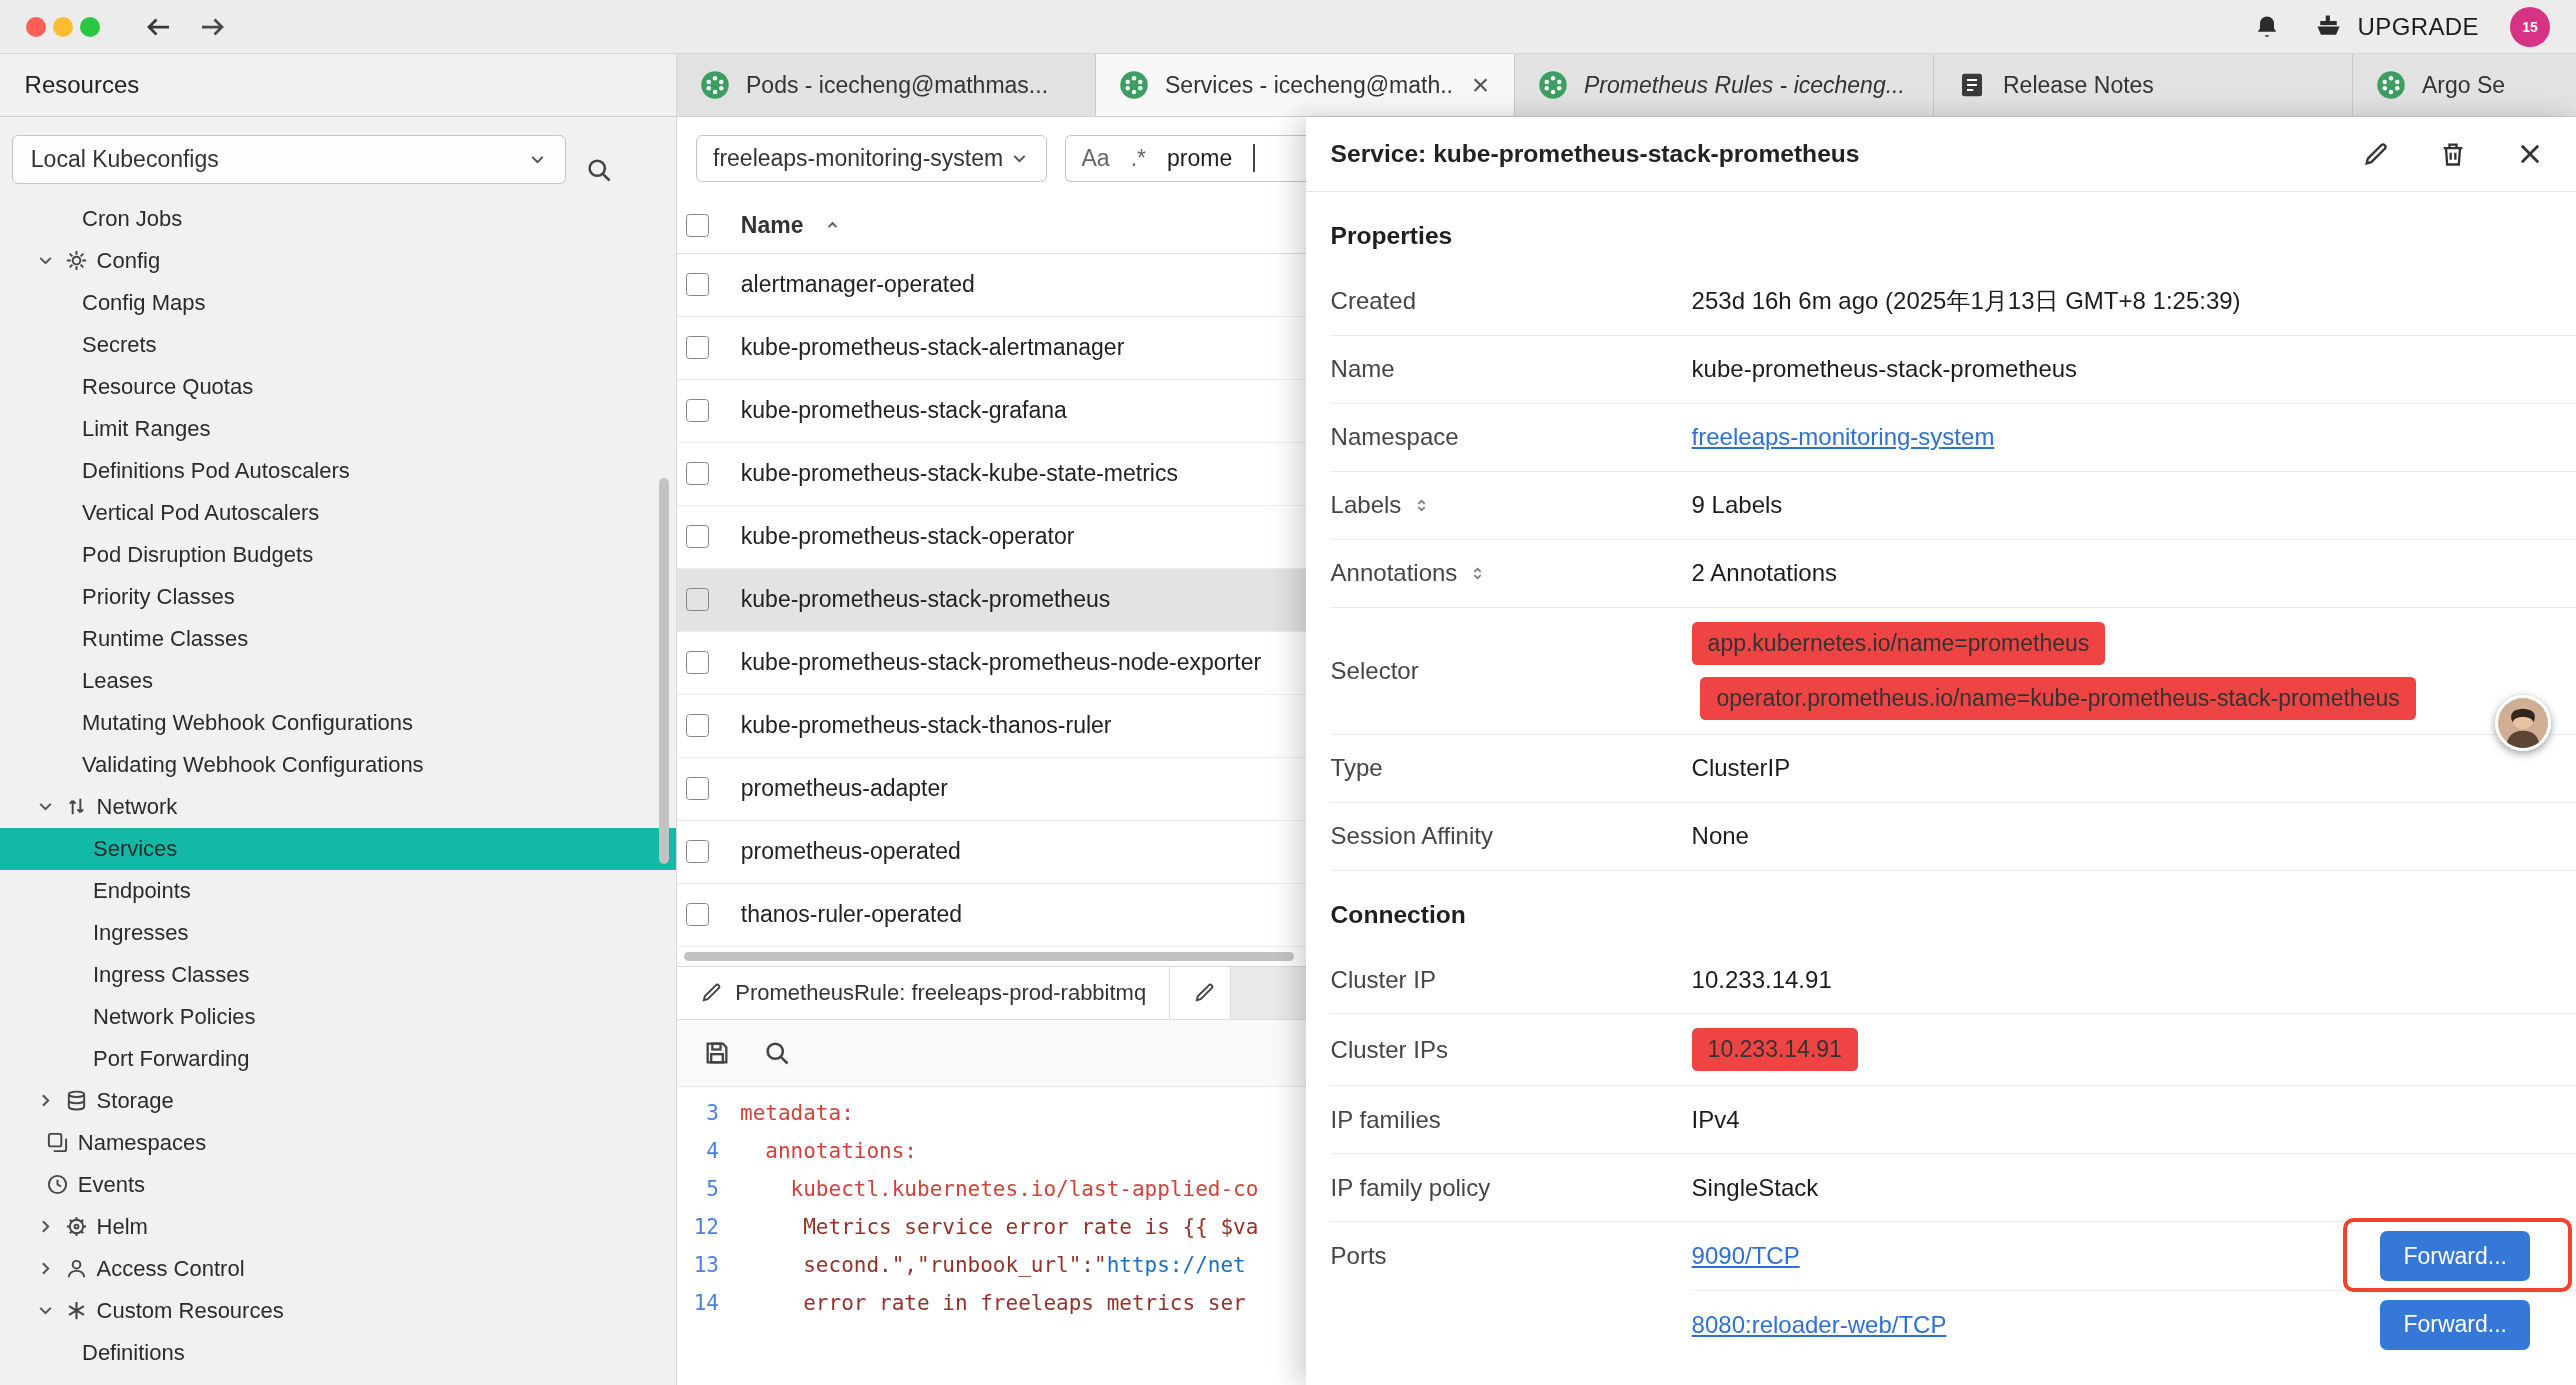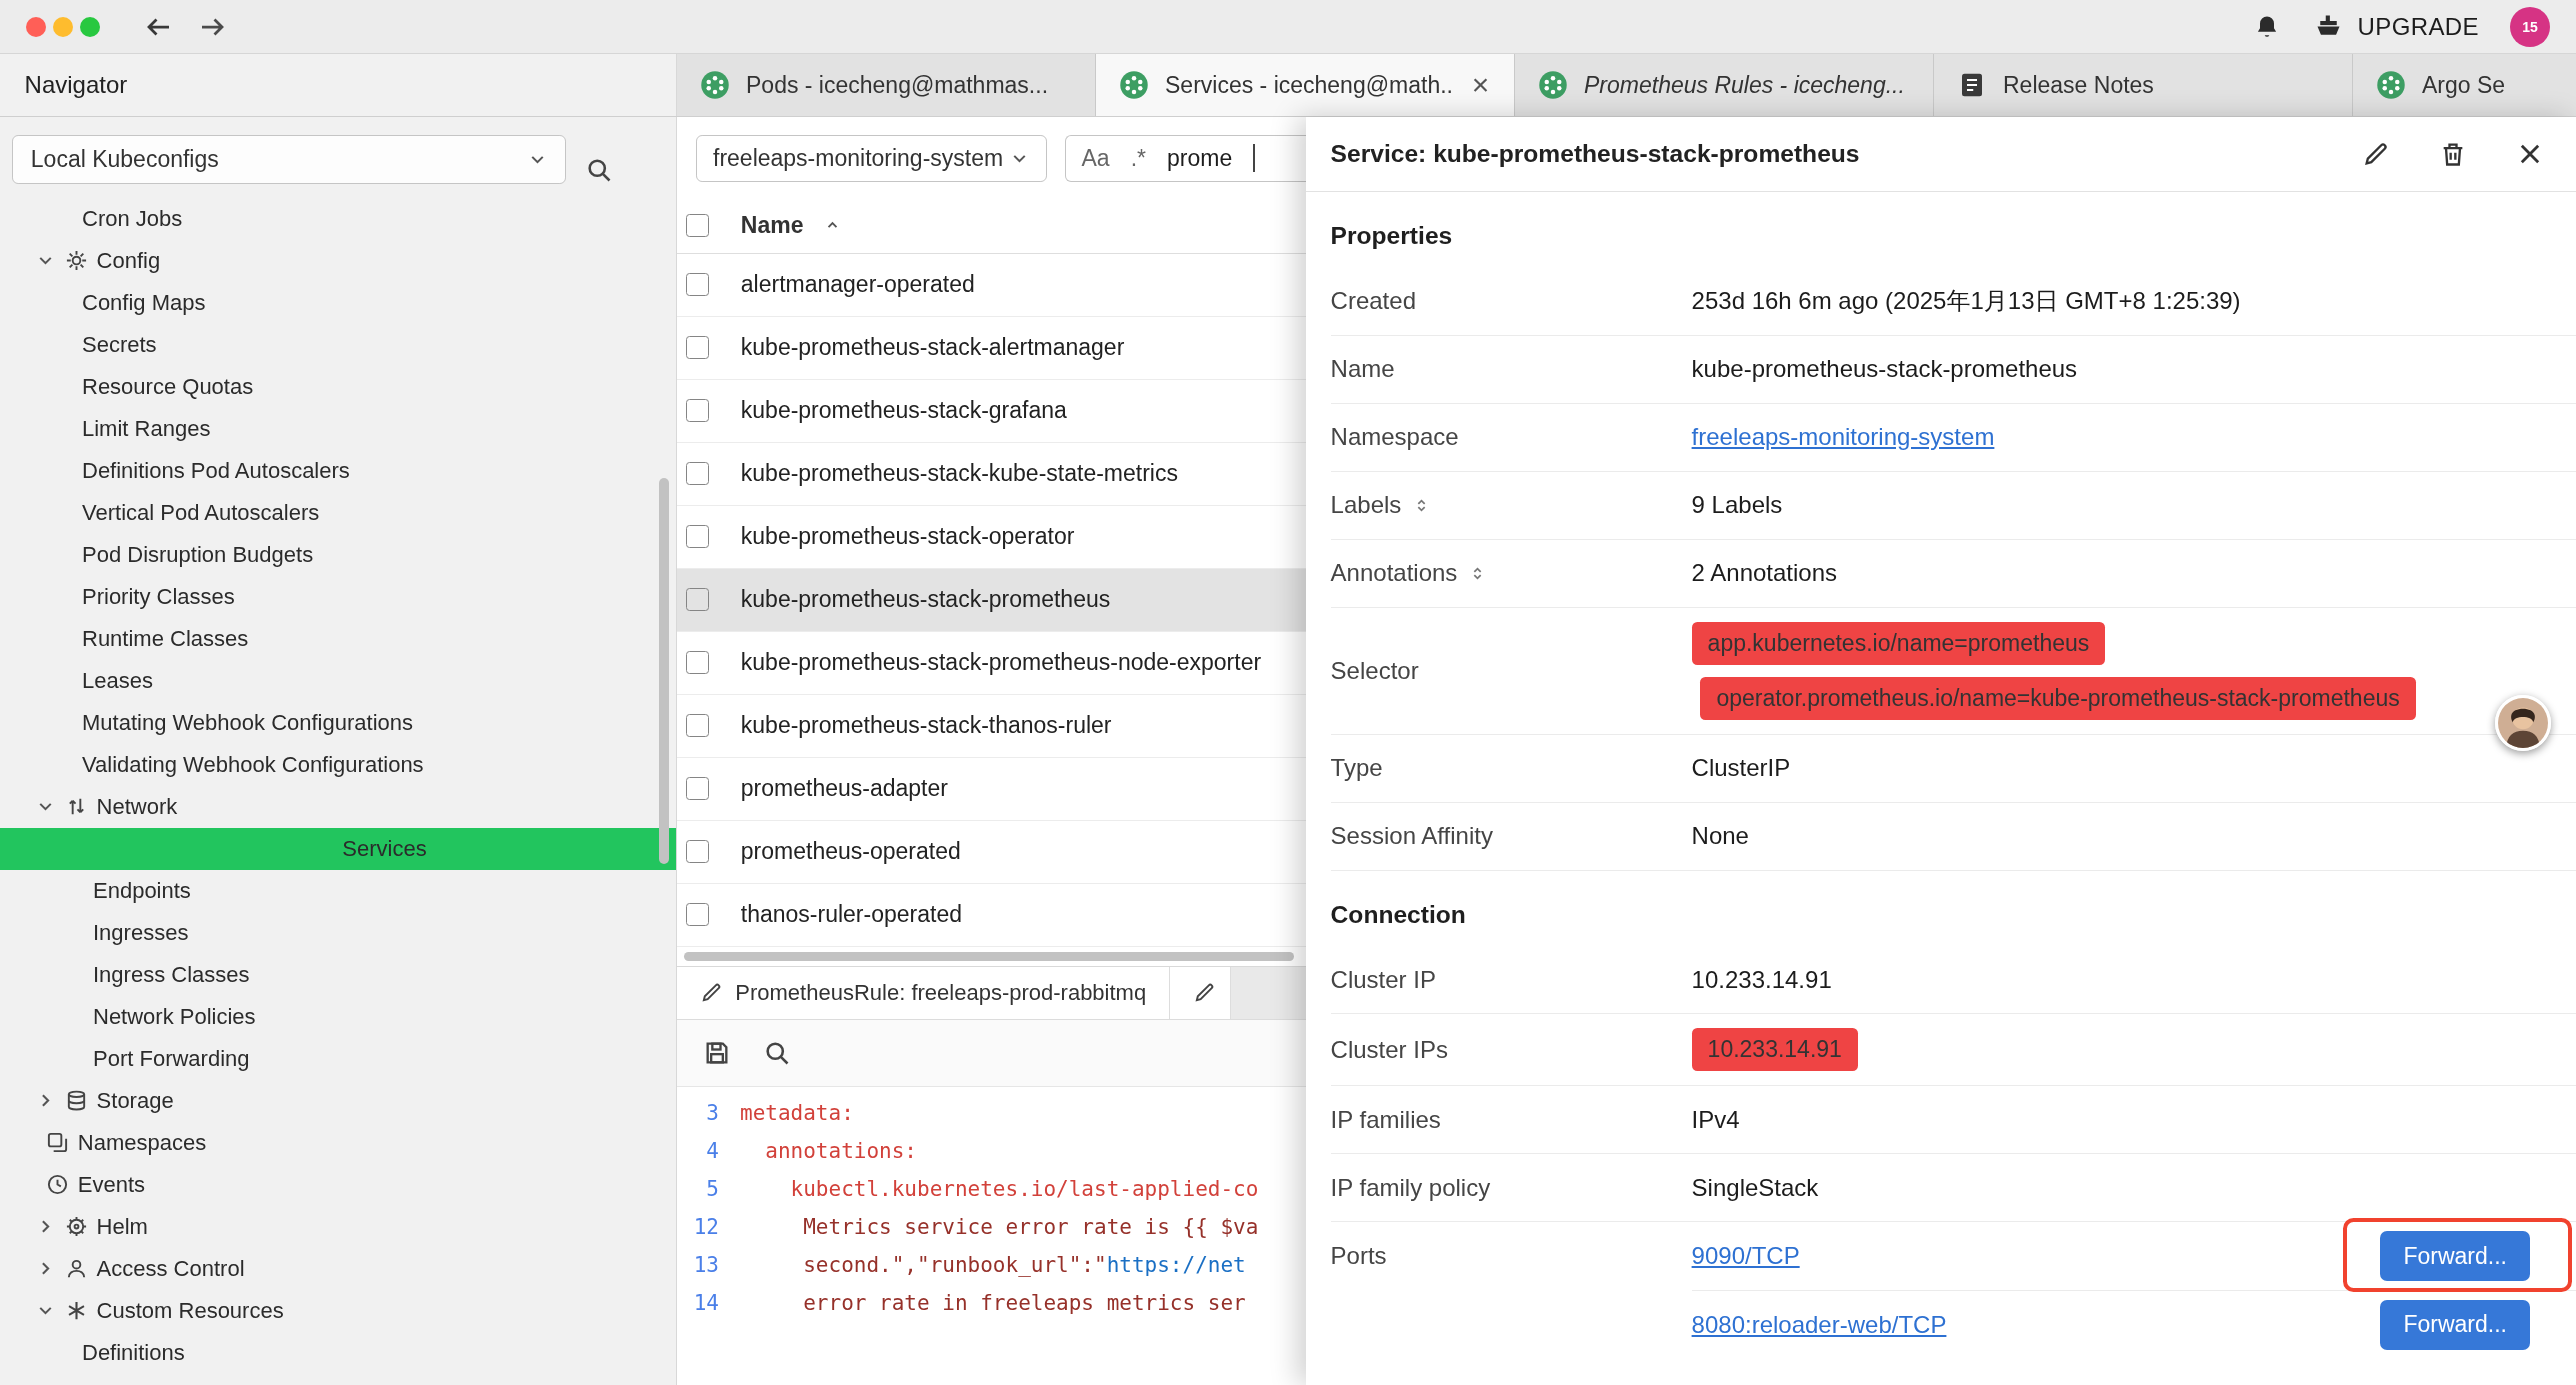--- a/index.html
+++ b/index.html
@@ -43,21 +43,21 @@
   .sidebar-controls { display:flex; align-items:flex-end; gap:19px; padding:17.5px 14px 14px 12.3px; }
   .kube-select { width:554px; height:49px; background:#fdfdfd; border:0.9px solid #c5c5c5; border-radius:6.1px;
                  display:flex; align-items:center; padding:0 17.5px; font-size:23px; color:#333; }
   .kube-select .icn, .ns-select .icn { width:21px; height:21px; margin-left:auto; }
   .search-btn { width:28px; height:28px; }
   .tree-item { height:42px; display:flex; align-items:center; gap:8.8px; font-size:22px; color:#2b2b2b; white-space:nowrap; }
   .tree-item.ind1 { padding-left:35px; }
   .tree-item.ind1b { padding-left:46px; }
   .tree-item.ind2 { padding-left:82px; }
   .tree-item.ind3 { padding-left:93px; }
-  .tree-item.selected { background:#22c55e;justify-content:center; }
+  .tree-item.selected { background:#14b8a6; }
   .tree-item .chev { width:21px; height:21px; }
   .tree-item .ticon { width:23px; height:23px; }
   .sb-vthumb { position:absolute; right:7px; top:361px; width:10.5px; height:386px; background:#c2c2c2; border-radius:5.3px; }
 
   
   .main { width:629px; flex:none; display:flex; flex-direction:column; background:#fff; overflow:hidden; }
   .main-controls { display:flex; align-items:center; gap:17.5px; padding:17.5px 0 16px 19px; flex:none; }
   .ns-select { width:351px; height:47px; border:0.9px solid #c5c5c5; border-radius:6.1px; background:#fff;
                display:flex; align-items:center; padding:0 16px; font-size:23px; color:#333; flex:none; white-space:nowrap; overflow:hidden;}
   .search-box { flex:none; width:298px; height:47px; border:0.9px solid #c5c5c5; border-radius:6.1px 0 0 6.1px; border-right:none;
@@ -166,21 +166,21 @@
           </svg>
         </span>
       <span>UPGRADE</span>
     </span>
     <span class="count-badge">15</span>
   </div>
 </div>
 
 <div class="tabbar">
   <div class="navigator-head">
-    <span>Navigator</span>
+    <span>Resources</span>
   </div>
   <div id="tabs">
       <div class="tab">
         <span class="icn ">
           <svg viewBox="0 0 24 24">
             <circle cx="12" cy="12" r="11" fill="#3d9e63"></circle>
             <g fill="#fff">
               <circle cx="12" cy="6.5" r="1.8"></circle>
               <circle cx="17" cy="9.5" r="1.8"></circle>
               <circle cx="17" cy="14.5" r="1.8"></circle>

